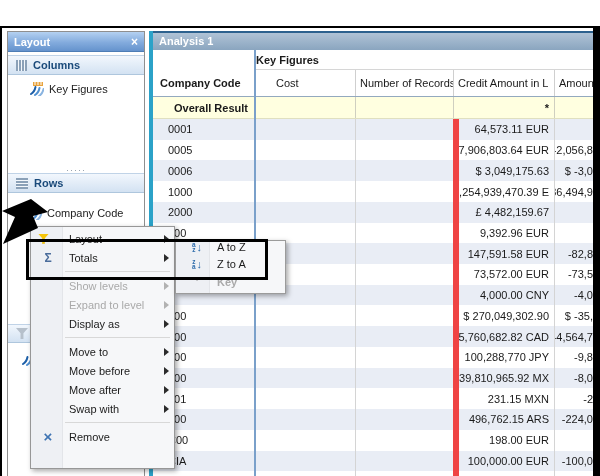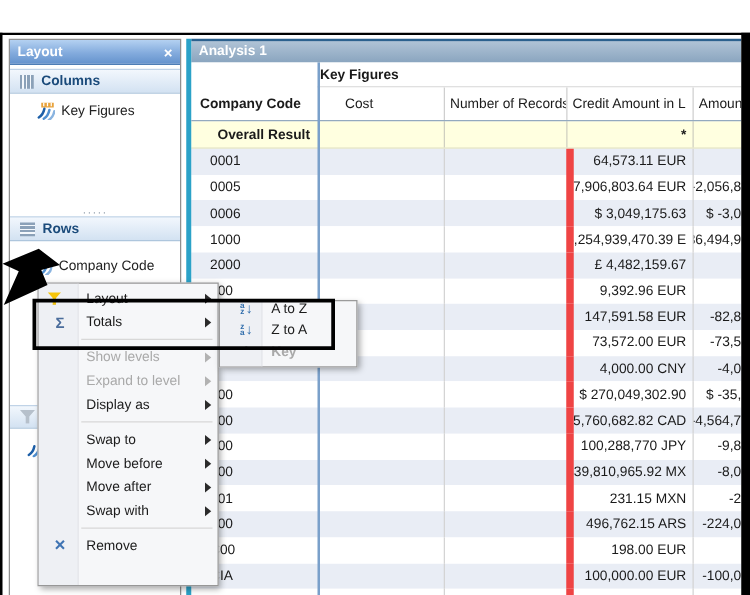--- a/index.html
+++ b/index.html
@@ -341,21 +341,21 @@
     <span class="arr"></span>
   </div>
         <div class="m-item">
     <span class="mi"></span>
     <span class="lbl">Display as</span>
     <span class="arr"></span>
   </div>
         <div class="m-sep"></div>
         <div class="m-item">
     <span class="mi"></span>
-    <span class="lbl">Swap to</span>
+    <span class="lbl">Move to</span>
     <span class="arr"></span>
   </div>
         <div class="m-item">
     <span class="mi"></span>
     <span class="lbl">Move before</span>
     <span class="arr"></span>
   </div>
         <div class="m-item">
     <span class="mi"></span>
     <span class="lbl">Move after</span>

